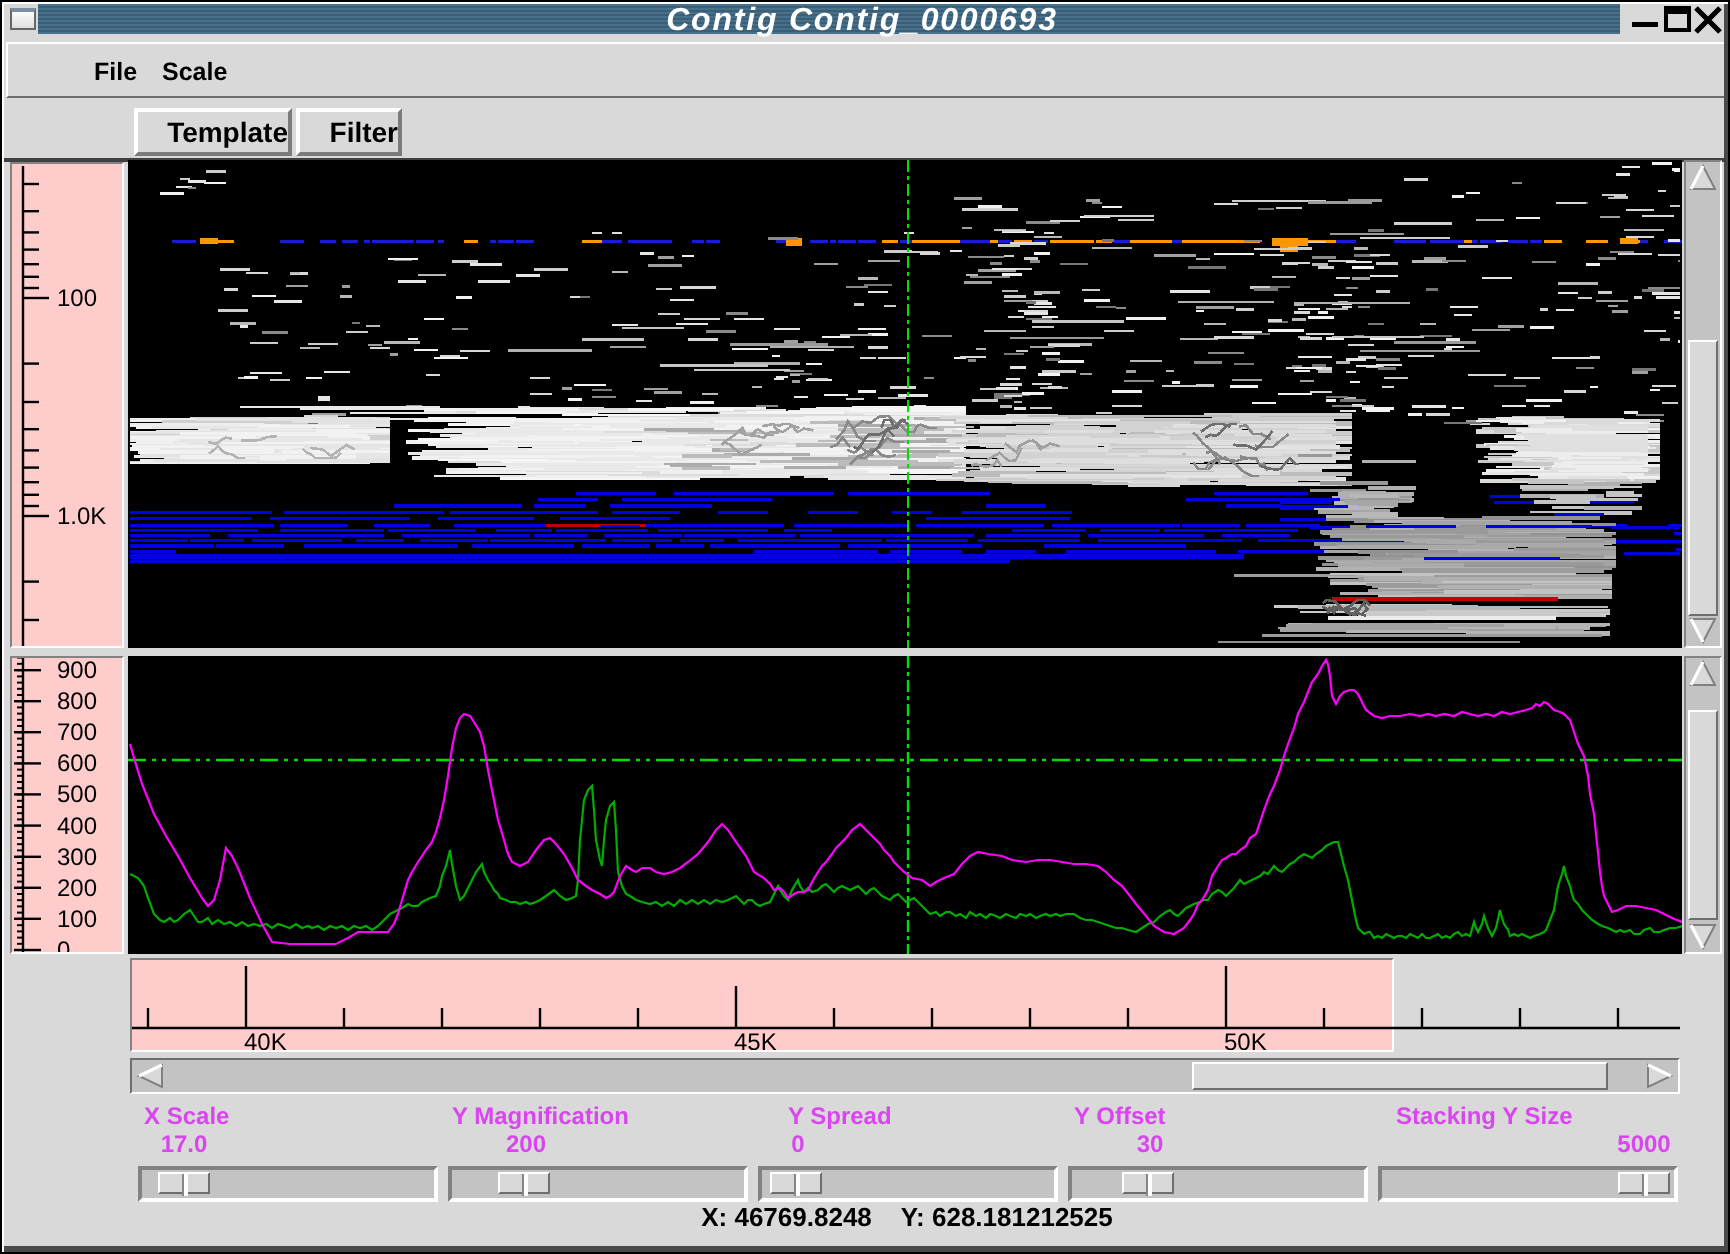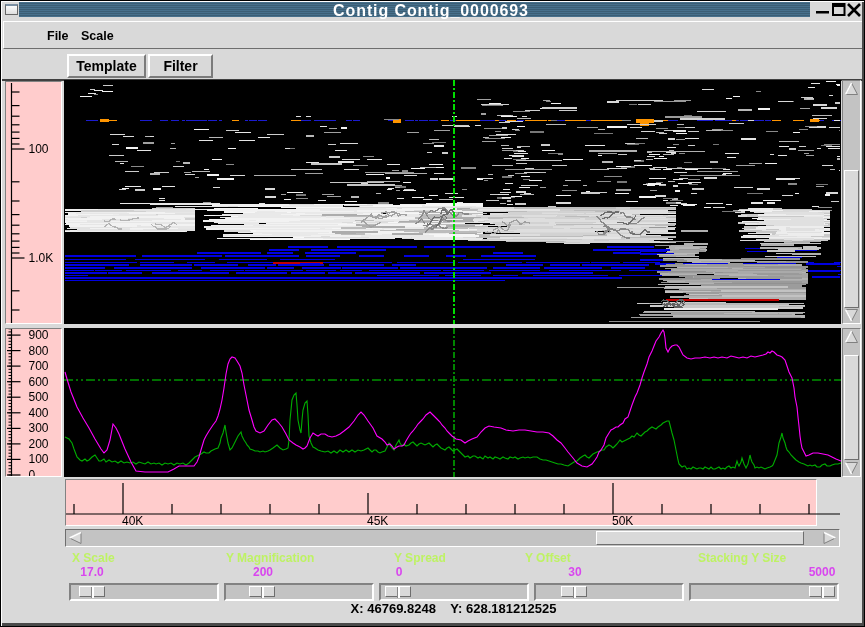--- a/index.html
+++ b/index.html
@@ -2,43 +2,43 @@
 <html><head><meta charset="utf-8"><style>
 * { margin:0; padding:0; box-sizing:border-box; }
 html,body { width:865px; height:627px; background:#000; overflow:hidden;
   font-family:"Liberation Sans",sans-serif; }
 #win { position:absolute; left:0; top:0; width:865px; height:627px;
   background:#d9d9d9; border:1px solid #000;
   box-shadow: inset 1px 1px 0 #fff, inset -2px -3px 0 #4a4a4a; }
 .abs { position:absolute; }
 #titlebar { left:19px; top:2px; width:791px; height:15px;
   background:repeating-linear-gradient(180deg,#47708c 0px,#47708c 1px,#3b5e75 1px,#3b5e75 2px);
-  color:#fff; font-weight:bold; font-size:16px; letter-spacing:0.9px; text-align:center; text-indent:33px; line-height:17px; }
+  color:#fff; font-weight:bold; font-size:16px; letter-spacing:0.9px; text-align:center; text-indent:33px; line-height:17px;font-style:italic; }
 #icon { left:5px; top:4px; width:13px; height:11px; background:linear-gradient(180deg,#fcfcfc,#dedede);
   border:1px solid #666; border-top:2px solid #7a8fa2; }
 #menubar { left:3px; top:21px; width:859px; height:28px; background:#d9d9d9;
   border-top:1px solid #fff; border-left:1px solid #fff;
   border-bottom:1px solid #6e6e6e; font-weight:bold; font-size:13px; color:#000; }
 .menuitem { position:absolute; top:6.5px; font-size:12.5px;margin-left:29px; }
 .btn { position:absolute; background:#d9d9d9; border:2px solid;
   border-color:#fff #7b7b7b #7b7b7b #fff; color:#000; font-weight:bold; font-size:14px;
-  text-align:center; }
+  text-align:right; }
 #contentline { left:2px; top:79px; width:861px; height:2px; background:#404040; }
 .pinkpanel { background:#ffcccc; border:1px solid; border-color:#828282 #fff #fff #828282; }
 .blackcv { background:#000; }
 .vsb { left:842px; width:19px; background:#c3c3c3;
   border:1px solid; border-color:#828282 #fff #fff #828282; }
 .sbbtn { position:absolute; left:1px; width:15px; height:16px; }
 .sbthumb { position:absolute; left:1px; width:15px; background:#d9d9d9;
   border:1.5px solid; border-color:#fff #6e6e6e #6e6e6e #fff; }
 #hsb { left:65px; top:529px; width:775px; height:18px; background:#c3c3c3;
   border:1px solid; border-color:#6e6e6e #fff #fff #6e6e6e; }
 #hsbthumb { position:absolute; left:530px; top:1px; width:208px; height:14px; background:#d9d9d9;
   border:1.5px solid; border-color:#fff #6e6e6e #6e6e6e #fff; }
-.slab { position:absolute; top:551px; font-weight:bold; font-size:12px; color:#bef264; }
+.slab { position:absolute; top:551px; font-weight:bold; font-size:12px; color:#d946ef; }
 .sval { position:absolute; top:565px; font-weight:bold; font-size:12px; color:#d946ef; transform:translateX(-50%); }
 .strough { position:absolute; top:583px; height:18px; background:#c3c3c3;
   border:2px solid; border-color:#828282 #fff #fff #828282; }
 .sthumb { position:absolute; top:1px; width:26px; background:#d9d9d9;
   border:1.5px solid; border-color:#fff #6e6e6e #6e6e6e #fff; height:11px; }
 #status { position:absolute; top:601px; left:0; width:907px; text-align:center;
   font-weight:bold; font-size:13px; color:#000; }
 svg { display:block; }
 </style></head><body>
 <div id="win"></div>
@@ -49,21 +49,21 @@
  <rect x="19" y="1" width="11.5" height="11" fill="none" stroke="#000" stroke-width="2"></rect>
  <rect x="19" y="1" width="11.5" height="3" fill="#000"></rect>
  <path d="M34 1 L46 13 M46 1 L34 13" stroke="#000" stroke-width="2.6"></path>
 </svg>
 <div class="abs" id="menubar">
  <span class="menuitem" style="left:14px">File</span>
  <span class="menuitem" style="left:48px">Scale</span>
  <span class="menuitem" style="left:870px">Help</span>
 </div>
 <div class="btn" style="left:67px;top:54px;width:79px;height:24px;line-height:20px">Template</div>
-<div class="btn" style="left:148px;top:54px;width:65px;height:24px;line-height:20px">Filter</div>
+<div class="btn" style="left:148px;top:54px;width:53px;height:24px;line-height:20px">Filter</div>
 <div class="abs" id="contentline"></div>
 
 <div class="abs pinkpanel" style="left:5px;top:81px;width:57px;height:243px">
  <svg width="55" height="241" viewBox="0 0 55 241" font-family="Liberation Sans">
       <line x1="5.5" y1="1" x2="5.5" y2="243" stroke="#000" stroke-width="1.2"></line>
       <line x1="5.5" y1="10.0" x2="13.5" y2="10.0" stroke="#000" stroke-width="1.2"></line>
       <line x1="5.5" y1="23.6" x2="13.5" y2="23.6" stroke="#000" stroke-width="1.2"></line>
       <line x1="5.5" y1="34.2" x2="13.5" y2="34.2" stroke="#000" stroke-width="1.2"></line>
       <line x1="5.5" y1="42.8" x2="13.5" y2="42.8" stroke="#000" stroke-width="1.2"></line>
       <line x1="5.5" y1="50.1" x2="13.5" y2="50.1" stroke="#000" stroke-width="1.2"></line>
@@ -2143,21 +2143,21 @@
       <path d="M7.5 2 L13.5 13.5 L1.5 13.5 Z" fill="#d9d9d9" stroke="#808080"></path>
       <path d="M7.5 2 L1.5 13.5" stroke="#fff" stroke-width="1.6" fill="none"></path>
     </svg>
  <div class="sbthumb" style="top:26px;height:105px"></div>
  <svg class="sbbtn" style="top:131px" width="15" height="16">
       <path d="M7.5 14 L13.5 2.5 L1.5 2.5 Z" fill="#d9d9d9" stroke="#808080"></path>
       <path d="M1.5 2.5 L7.5 14" stroke="#fff" stroke-width="1.6" fill="none"></path>
     </svg>
 </div>
 
-<div class="abs pinkpanel" style="left:65px;top:479px;width:752px;height:47px">
+<div class="abs pinkpanel" style="left:65px;top:479px;width:632px;height:47px">
  <svg width="774" height="45" viewBox="0 0 774 45" font-family="Liberation Sans">
       <line x1="0" y1="34" x2="776" y2="34" stroke="#000" stroke-width="1.2"></line>
       <line x1="8" y1="24" x2="8" y2="34" stroke="#000" stroke-width="1.2"></line>
       <line x1="57" y1="3" x2="57" y2="34" stroke="#000" stroke-width="1.2"></line>
       <text x="56" y="45" font-size="12" fill="#000">40K</text>
       <line x1="106" y1="24" x2="106" y2="34" stroke="#000" stroke-width="1.2"></line>
       <line x1="155" y1="24" x2="155" y2="34" stroke="#000" stroke-width="1.2"></line>
       <line x1="204" y1="24" x2="204" y2="34" stroke="#000" stroke-width="1.2"></line>
       <line x1="253" y1="24" x2="253" y2="34" stroke="#000" stroke-width="1.2"></line>
       <line x1="302" y1="13" x2="302" y2="34" stroke="#000" stroke-width="1.2"></line>
@@ -2202,21 +2202,21 @@
     </div>
   </div>
 <span class="slab" style="left:394px">Y Spread</span>
 <span class="sval" style="left:399px">0</span>
 <div class="strough" style="left:379px;width:150px">
     <div class="sthumb" style="left:4px">
       <div style="position:absolute;left:10.5px;top:0;width:1.5px;height:11px;background:#868686"></div>
       <div style="position:absolute;left:12px;top:0;width:1.5px;height:11px;background:#fff"></div>
     </div>
   </div>
-<span class="slab" style="left:525px">Y Offset</span>
+<span class="slab" style="left:537px">Y Offset</span>
 <span class="sval" style="left:575px">30</span>
 <div class="strough" style="left:534px;width:150px">
     <div class="sthumb" style="left:25px">
       <div style="position:absolute;left:10.5px;top:0;width:1.5px;height:11px;background:#868686"></div>
       <div style="position:absolute;left:12px;top:0;width:1.5px;height:11px;background:#fff"></div>
     </div>
   </div>
 <span class="slab" style="left:698px">Stacking Y Size</span>
 <span class="sval" style="left:822px">5000</span>
 <div class="strough" style="left:689px;width:150px">

